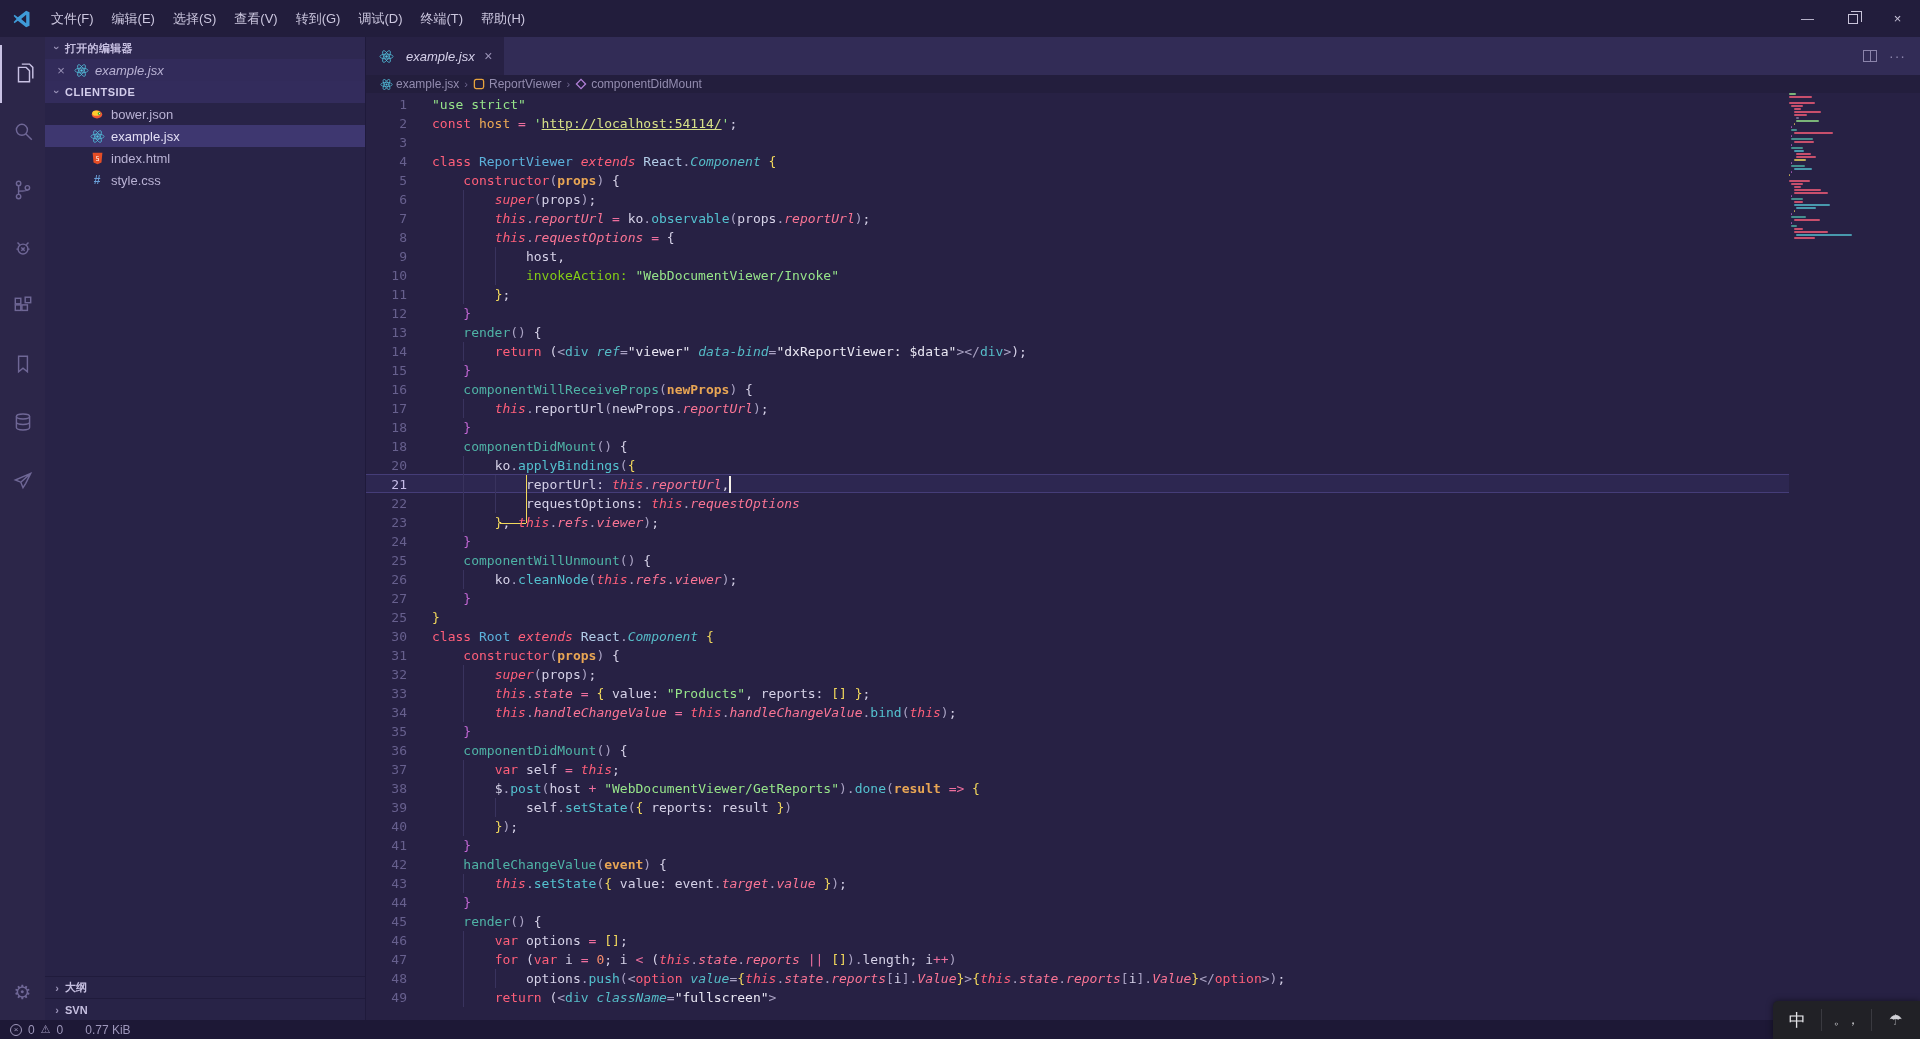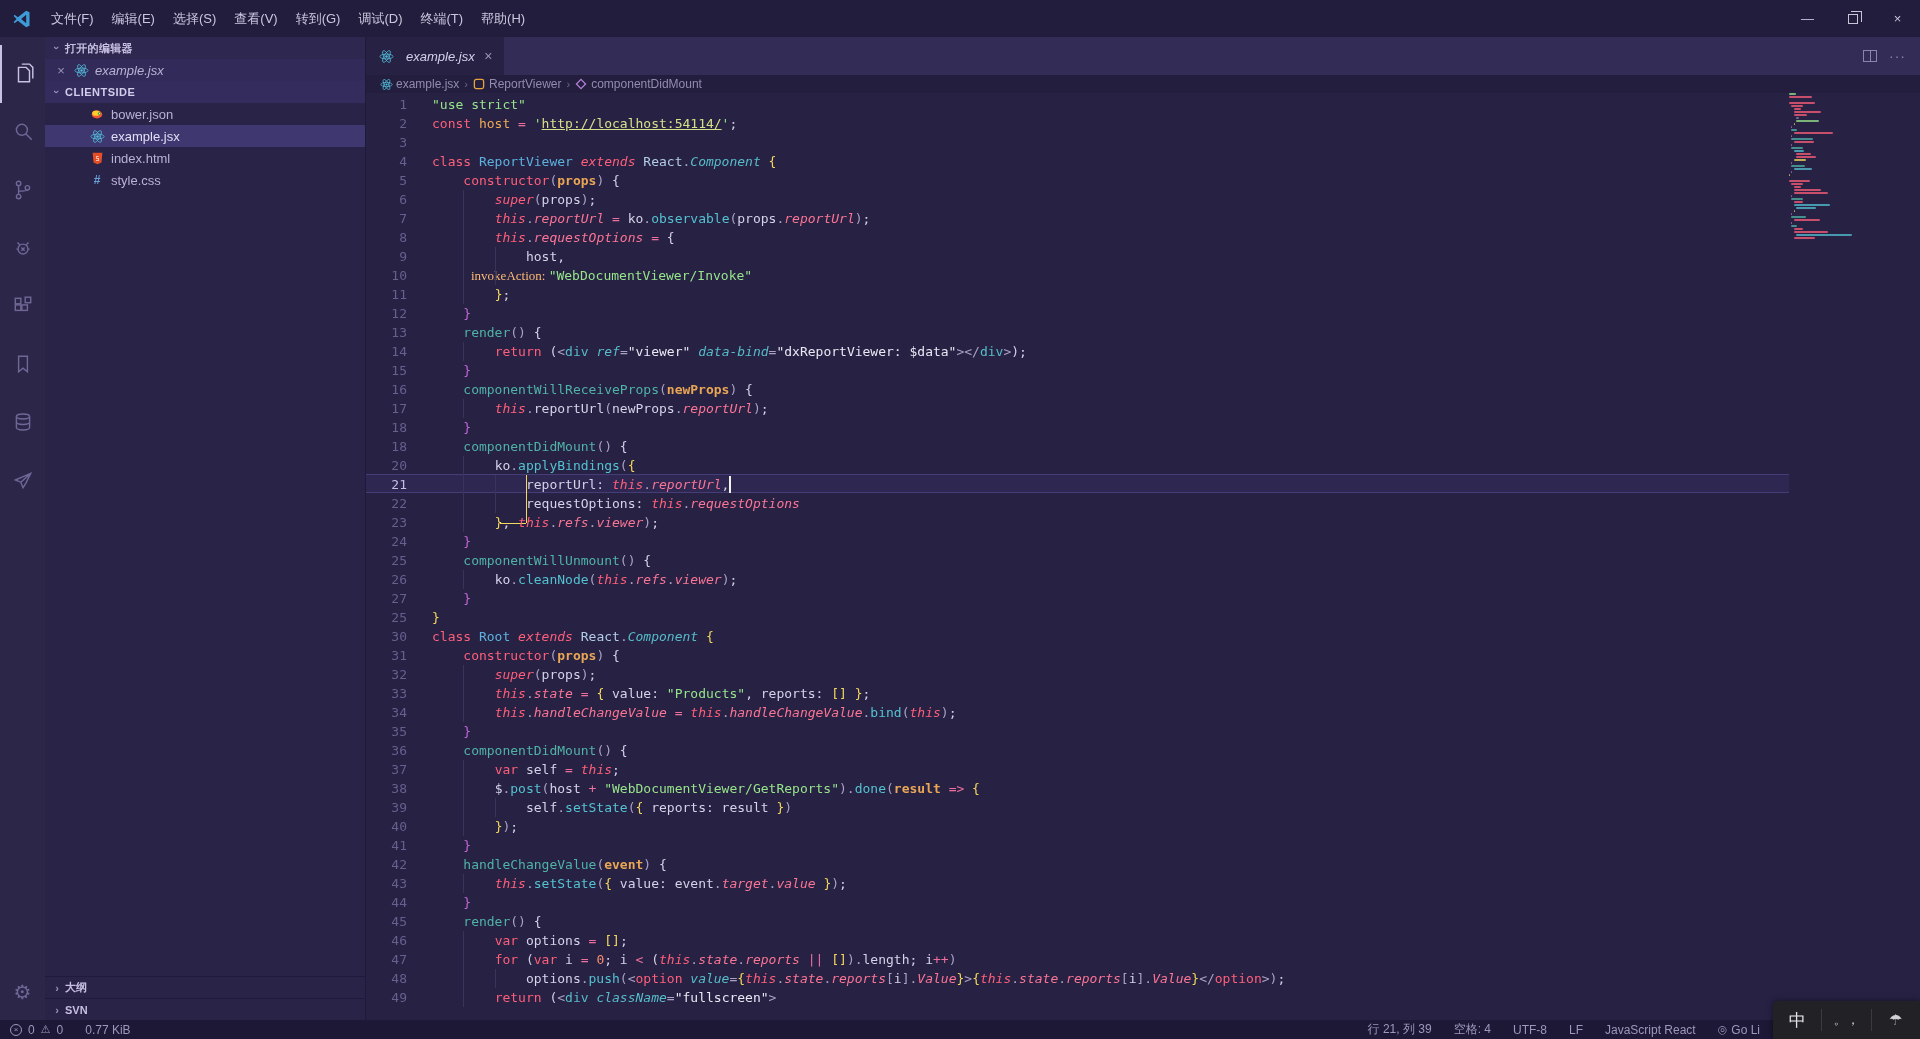--- a/index.html
+++ b/index.html
@@ -345,21 +345,21 @@
           <div class="line">
             <span class="ln">8</span>
             <span class="lc"><span class="tok" style="color: rgb(214, 210, 232);">        </span><span class="tok" style="color: rgb(255, 95, 122); font-style: italic;">this</span><span class="tok" style="color: rgb(169, 162, 195);">.</span><span class="tok" style="color: rgb(251, 117, 149); font-style: italic;">requestOptions</span><span class="tok" style="color: rgb(214, 210, 232);"> </span><span class="tok" style="color: rgb(238, 111, 158);">=</span><span class="tok" style="color: rgb(214, 210, 232);"> {</span><span class="guide" style="left: 4ch;"></span></span>
           </div>
           <div class="line">
             <span class="ln">9</span>
             <span class="lc"><span class="tok" style="color: rgb(214, 210, 232);">            host,</span><span class="guide" style="left: 4ch;"></span><span class="guide" style="left: 8ch;"></span></span>
           </div>
           <div class="line">
             <span class="ln">10</span>
-            <span class="lc"><span class="tok" style="color: #fdba74; font-family: Liberation Serif, serif;">            invokeAction: </span><span class="tok" style="color: rgb(151, 229, 138);">"WebDocumentViewer/Invoke"</span><span class="guide" style="left: 4ch;"></span><span class="guide" style="left: 8ch;"></span></span>
+            <span class="lc"><span class="tok" style="color: #84cc16;">            invokeAction: </span><span class="tok" style="color: rgb(151, 229, 138);">"WebDocumentViewer/Invoke"</span><span class="guide" style="left: 4ch;"></span><span class="guide" style="left: 8ch;"></span></span>
           </div>
           <div class="line">
             <span class="ln">11</span>
             <span class="lc"><span class="tok" style="color: rgb(214, 210, 232);">        </span><span class="tok" style="color: rgb(243, 217, 92);">}</span><span class="tok" style="color: rgb(214, 210, 232);">;</span><span class="guide" style="left: 4ch;"></span></span>
           </div>
           <div class="line">
             <span class="ln">12</span>
             <span class="lc"><span class="tok" style="color: rgb(214, 210, 232);">    </span><span class="tok" style="color: rgb(196, 104, 214);">}</span></span>
           </div>
           <div class="line">
@@ -564,41 +564,20 @@
 </div>
 
 <div class="statusbar">
   <div class="sb-left">
     <span class="err-icon">×</span>
     <span>0</span>
     <span class="warn-icon">⚠</span>
     <span>0</span>
     <span class="sb-size">0.77 KiB</span>
   </div>
-  <div class="sb-right" id="sb-right">
-      <span class="status-item">
-        <span>行 21, 列 39</span>
-      </span>
-      <span class="status-item">
-        <span>空格: 4</span>
-      </span>
-      <span class="status-item">
-        <span>UTF-8</span>
-      </span>
-      <span class="status-item">
-        <span>LF</span>
-      </span>
-      <span class="status-item">
-        <span>JavaScript React</span>
-      </span>
-      <span class="status-item">
-        <span class="golive-icon">◎</span>
-        <span>Go Li</span>
-      </span>
-    </div>
 </div>
 
 <div class="ime">
   <span class="ime-item ime-zh">中</span>
   <span class="ime-div"></span>
   <span class="ime-item ime-punct">。，</span>
   <span class="ime-div"></span>
   <span class="ime-item ime-skin">☂</span>
 </div>
 

